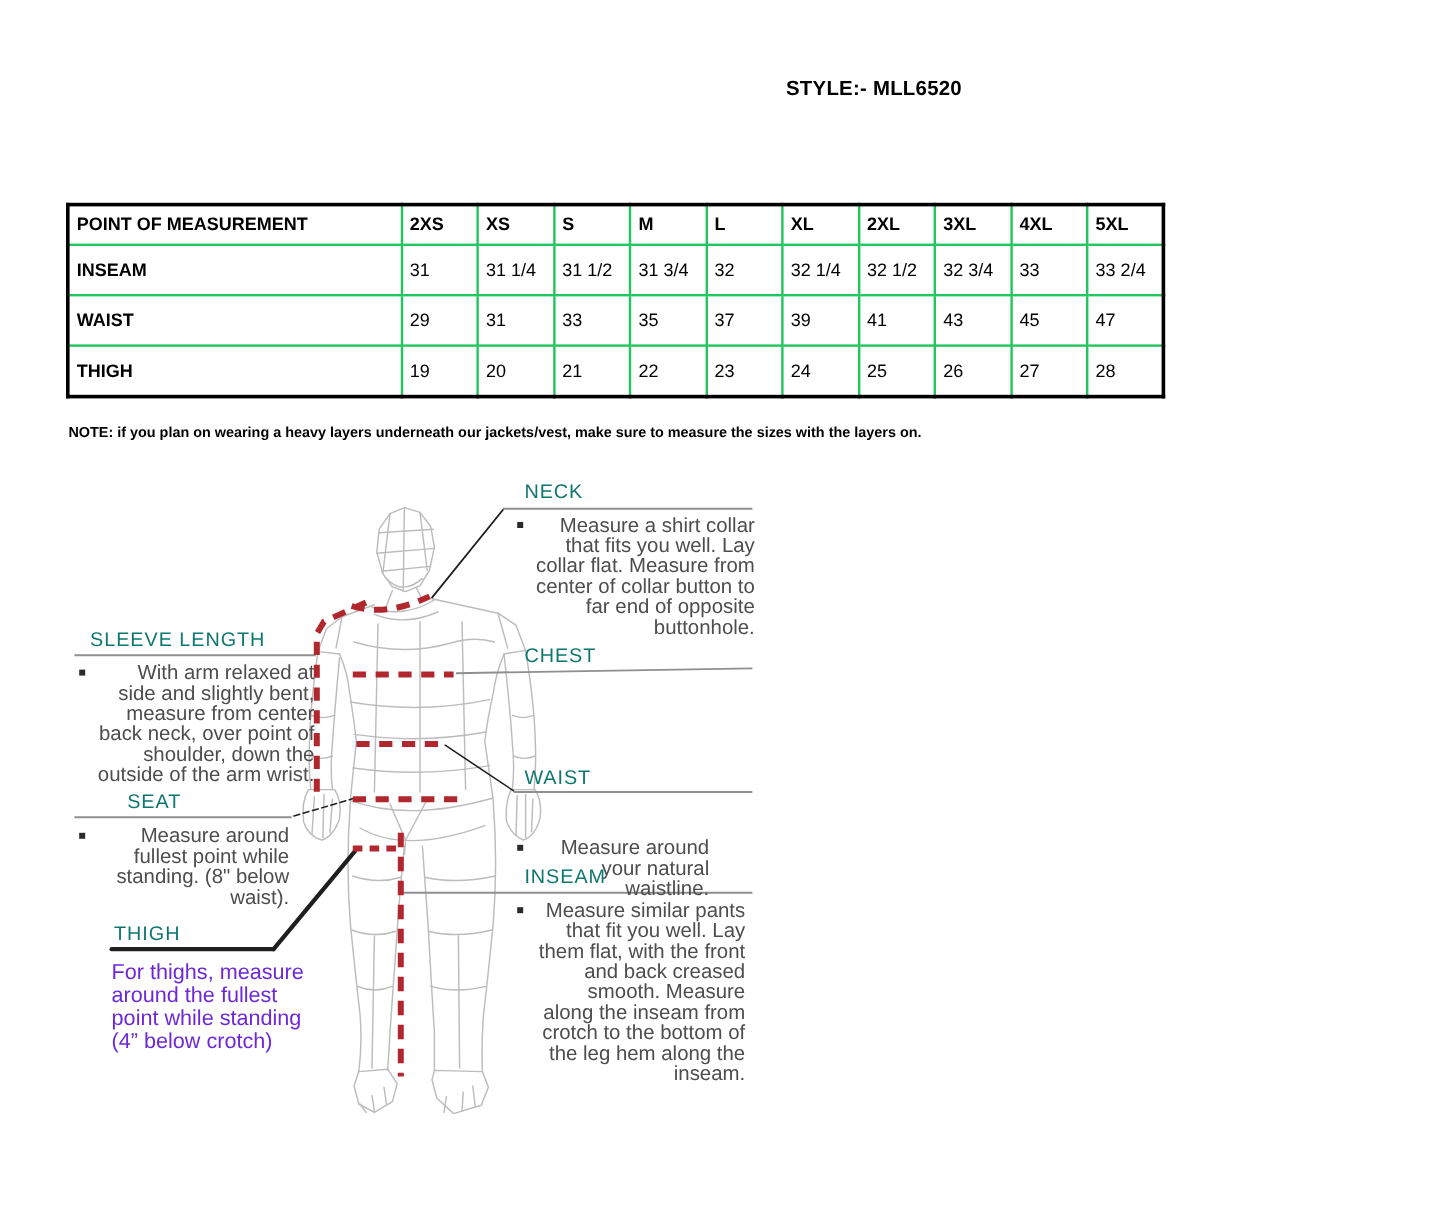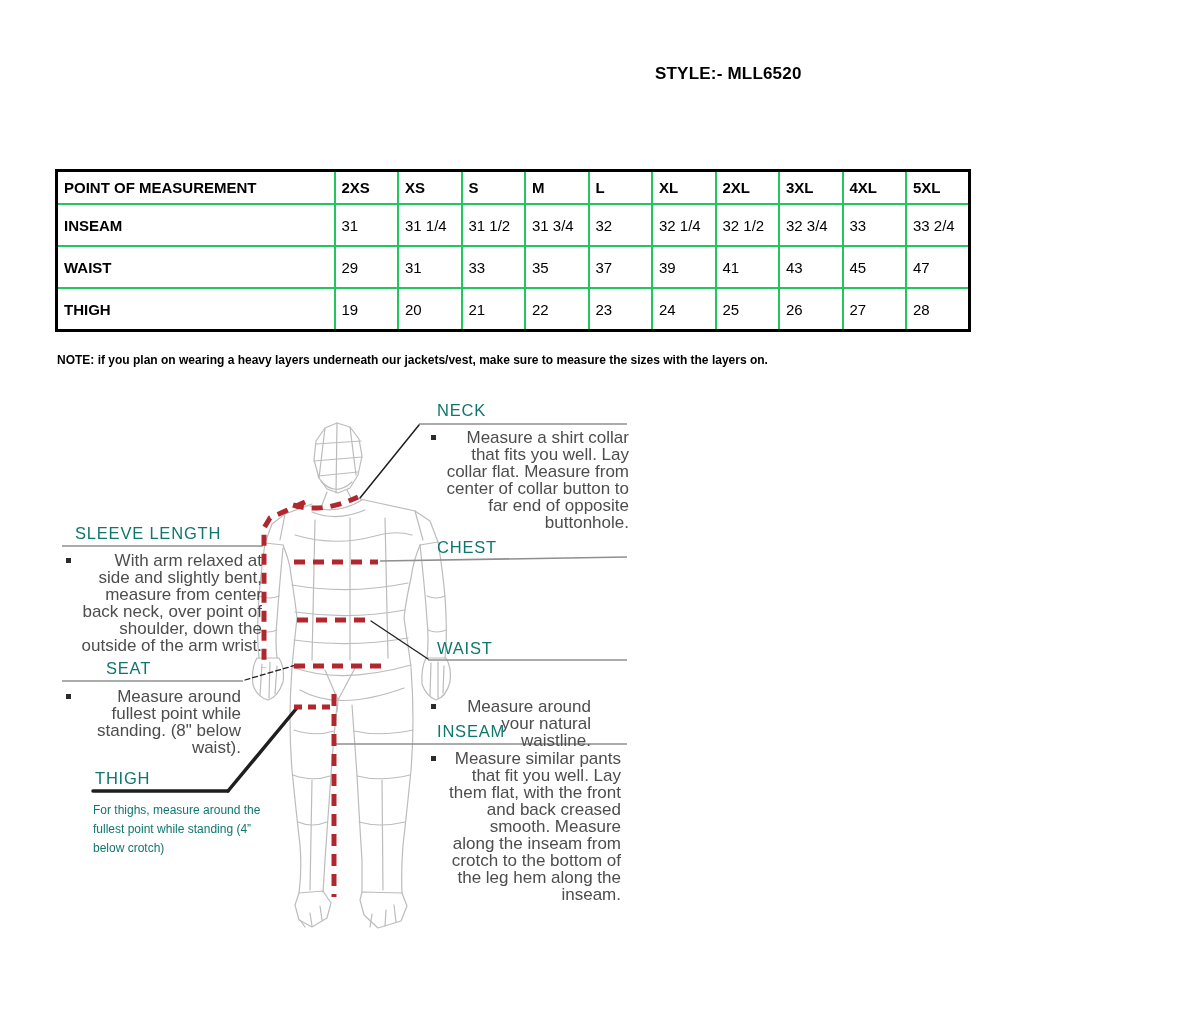--- a/index.html
+++ b/index.html
@@ -42,21 +42,21 @@
   }
   .guide-block{position:absolute;z-index:2;}
   .guide-body{display:flex;gap:8px;align-items:flex-start;}
   .bullet-sq{
     width:5px;height:5px;background:#2b2b2b;flex:0 0 auto;margin-top:6px;
   }
   .guide-text{
     margin:0;font-size:17px;line-height:17px;color:#4d4d4d;text-align:right;
   }
   .thigh-text{
-    margin:0;font-size:12px;line-height:19px;color:#0f766e;
+    margin:0;font-size:18px;line-height:19px;color:#6d28d9;
   }
 </style>
 </head>
 <body>
 
 <div id="page">
 
   <div class="style-title">STYLE:- MLL6520</div>
 
   <table class="size-table">

